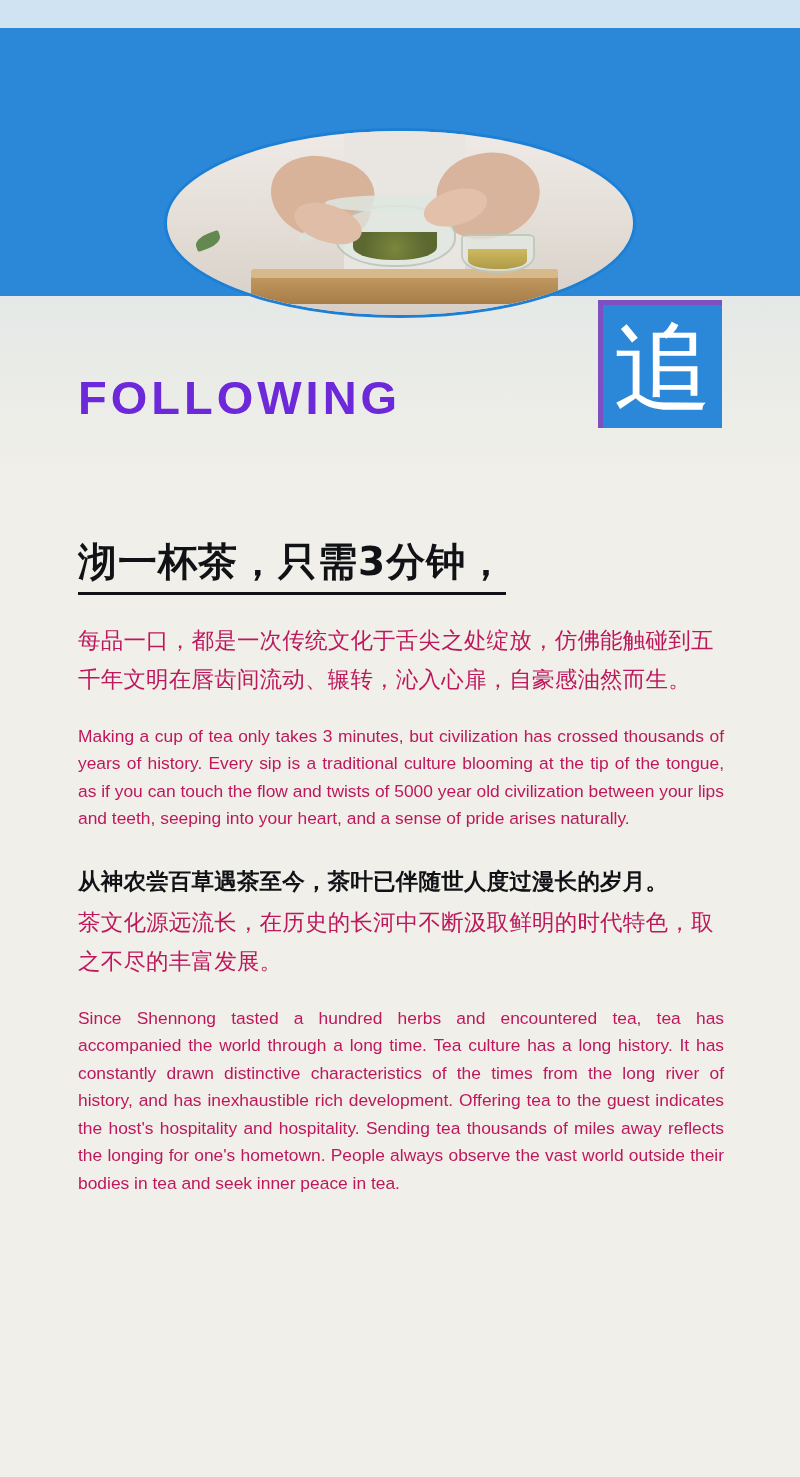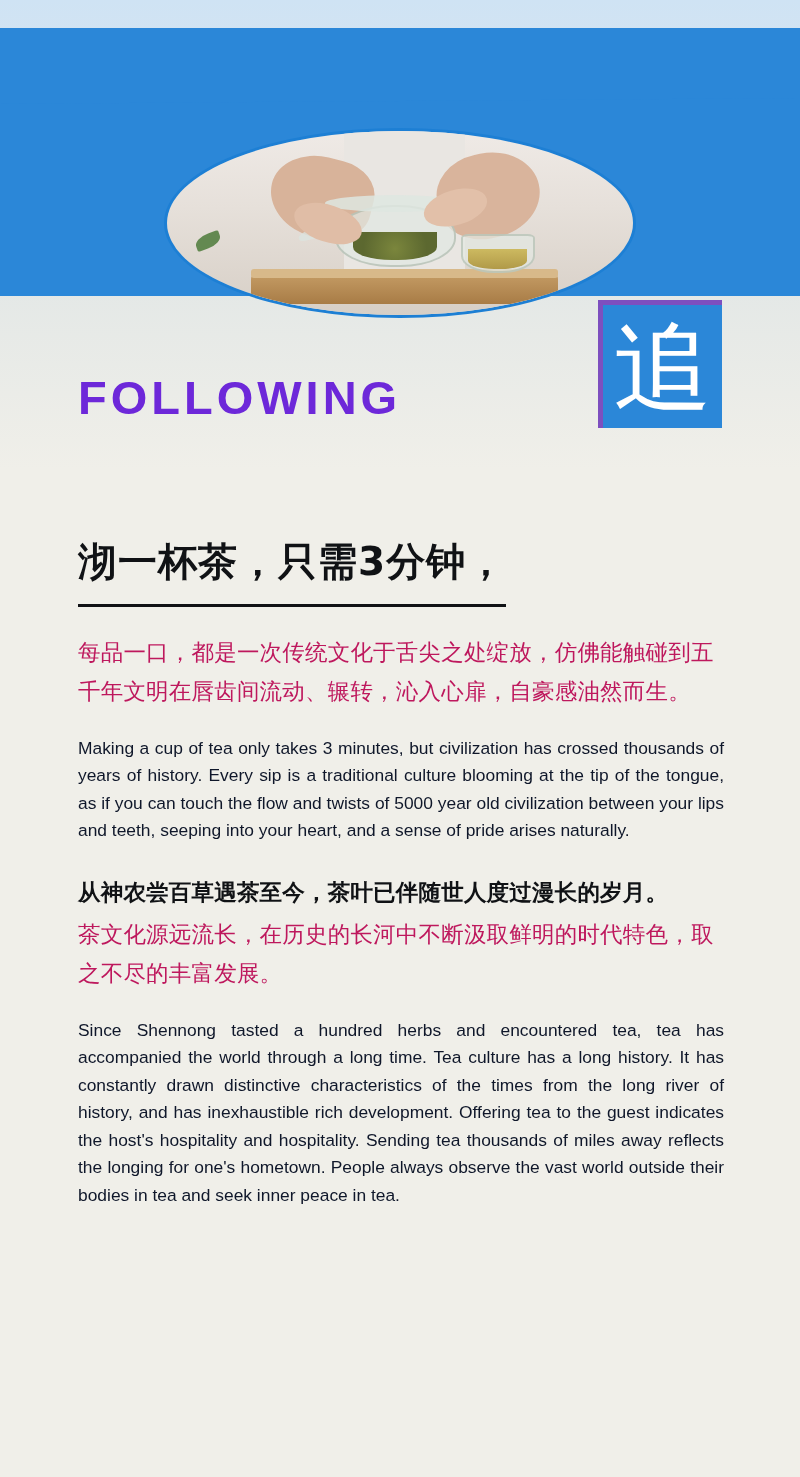--- a/index.html
+++ b/index.html
@@ -275,47 +275,47 @@
     font-weight: 700;
     font-size: 39px;
     line-height: 1.42;
     color: #101215;
     letter-spacing: 1px;
     margin: 0;
   }
   .headline .hl {
     display: inline-block;
     border-bottom: 3px solid #101215;
-    padding-bottom: 15px;
+    padding-bottom: 3px;
   }
   .cn-para {
     font-family: "DejaVu Sans", sans-serif;
     font-size: 22.5px;
     line-height: 1.72;
     color: #be185d;
     margin: 26px 0 0 0;
     letter-spacing: 0.2px;
   }
   .cn-bold {
-    font-family: Liberation Mono, monospace;
+    font-family: Liberation Serif, serif;
     font-size: 22.5px;
     line-height: 1.72;
     color: #101215;
     font-weight: 700;
     margin: 30px 0 0 0;
     letter-spacing: 0.2px;
   }
   .cn-after-bold {
     margin-top: 2px;
   }
   .en-para {
     font-family: "Liberation Sans", sans-serif;
     font-size: 17.4px;
     line-height: 1.58;
-    color: #0f172a;
+    color: #be185d;
     margin: 24px 0 0 0;
     text-align: justify;
   }
   .en-para.justify-loose {
     text-align: justify;
   }
 </style>
 </head>
 <body>
 

